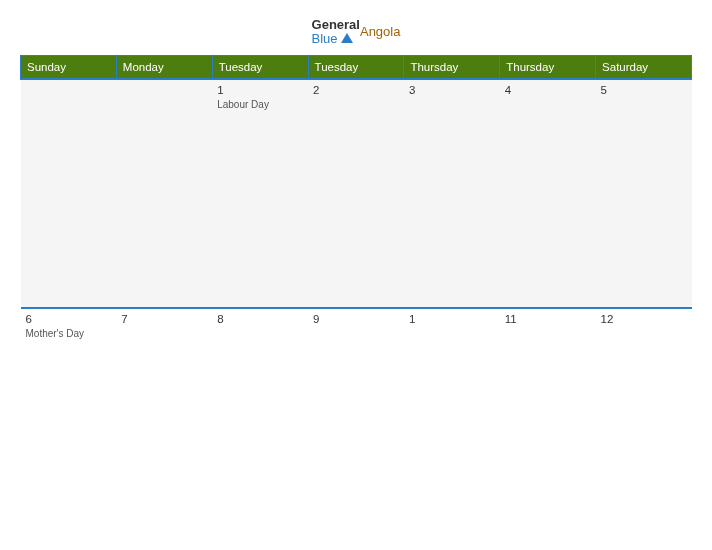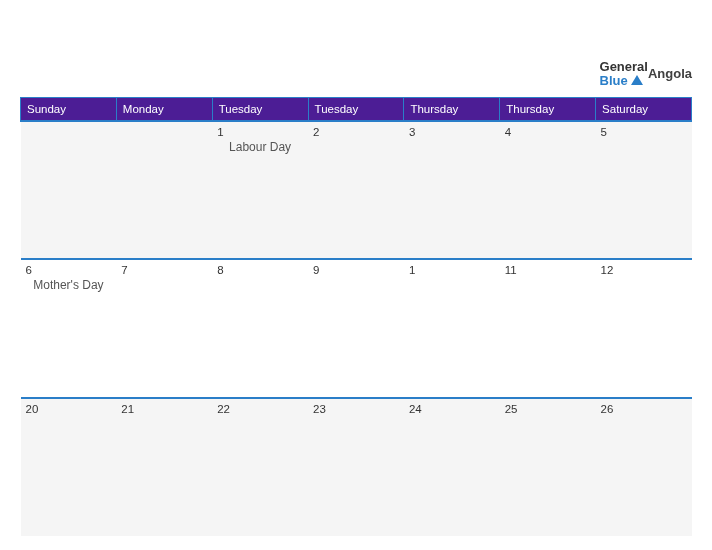--- a/index.html
+++ b/index.html
@@ -13,62 +13,61 @@
     .page {
       width: 712px;
       height: 550px;
       padding: 18px 20px 14px 20px;
       display: flex;
       flex-direction: column;
     }
     .header {
       display: flex;
       align-items: center;
-      justify-content: flex-end;
+      justify-content: center;
       margin-bottom: 10px;
-      margin-top: 42px;
     }
     .logo {
       display: flex;
       flex-direction: column;
       line-height: 1;
     }
     .logo-general {
       font-size: 13px;
       font-weight: bold;
       color: #333;
     }
     .logo-blue {
       font-size: 13px;
-      font-weight: bold;
+      font-weight: normal;
       color: #2a7ec8;
       display: flex;
       align-items: center;
     }
     .logo-blue svg {
       margin-left: 2px;
     }
     .calendar-title {
       font-size: 28px;
       font-weight: normal;
       color: #222;
       letter-spacing: 0.5px;
     }
     .country-name {
       font-size: 13px;
-      color: #404040;
-      font-weight: bold;
+      color: #a16207;
+      font-weight: normal;
     }
     .calendar-table {
       width: 100%;
       border-collapse: collapse;
       flex: 1;
     }
     .calendar-table thead tr th {
-      background-color: #4c1d95;
+      background-color: #4d7c0f;
       color: #fff;
       font-size: 11.5px;
       font-weight: normal;
       padding: 5px 6px;
       text-align: left;
       border: 1px solid #2a7ec8;
     }
     .calendar-table tbody tr td {
       border: none;
       border-top: 2px solid #2a7ec8;
@@ -86,25 +85,24 @@
     .calendar-table tbody tr:nth-child(even) td {
       background-color: #fff;
     }
     .day-num {
       font-size: 11.5px;
       color: #333;
       display: block;
       margin-bottom: 2px;
     }
     .holiday {
-      font-size: 12px;
+      font-size: 10px;
       color: #555;
       display: block;
       line-height: 1.3;
-      text-align: center;
     }
   </style>
 </head>
 <body>
 
 <div class="page">
   <div class="header">
     <div class="logo">
       <span class="logo-general">General</span>
       <span class="logo-blue">
@@ -167,38 +165,15 @@
           <td>
             <span class="day-num">1</span>
           </td>
           <td>
             <span class="day-num">11</span>
           </td>
           <td>
             <span class="day-num">12</span>
           </td>
         </tr>
-        <tr>
-          <td>
-            <span class="day-num">20</span>
-          </td>
-          <td>
-            <span class="day-num">21</span>
-          </td>
-          <td>
-            <span class="day-num">22</span>
-          </td>
-          <td>
-            <span class="day-num">23</span>
-          </td>
-          <td>
-            <span class="day-num">24</span>
-          </td>
-          <td>
-            <span class="day-num">25</span>
-          </td>
-          <td>
-            <span class="day-num">26</span>
-          </td>
-        </tr>
       </tbody>
   </table>
 </div>
 
 </body></html>

